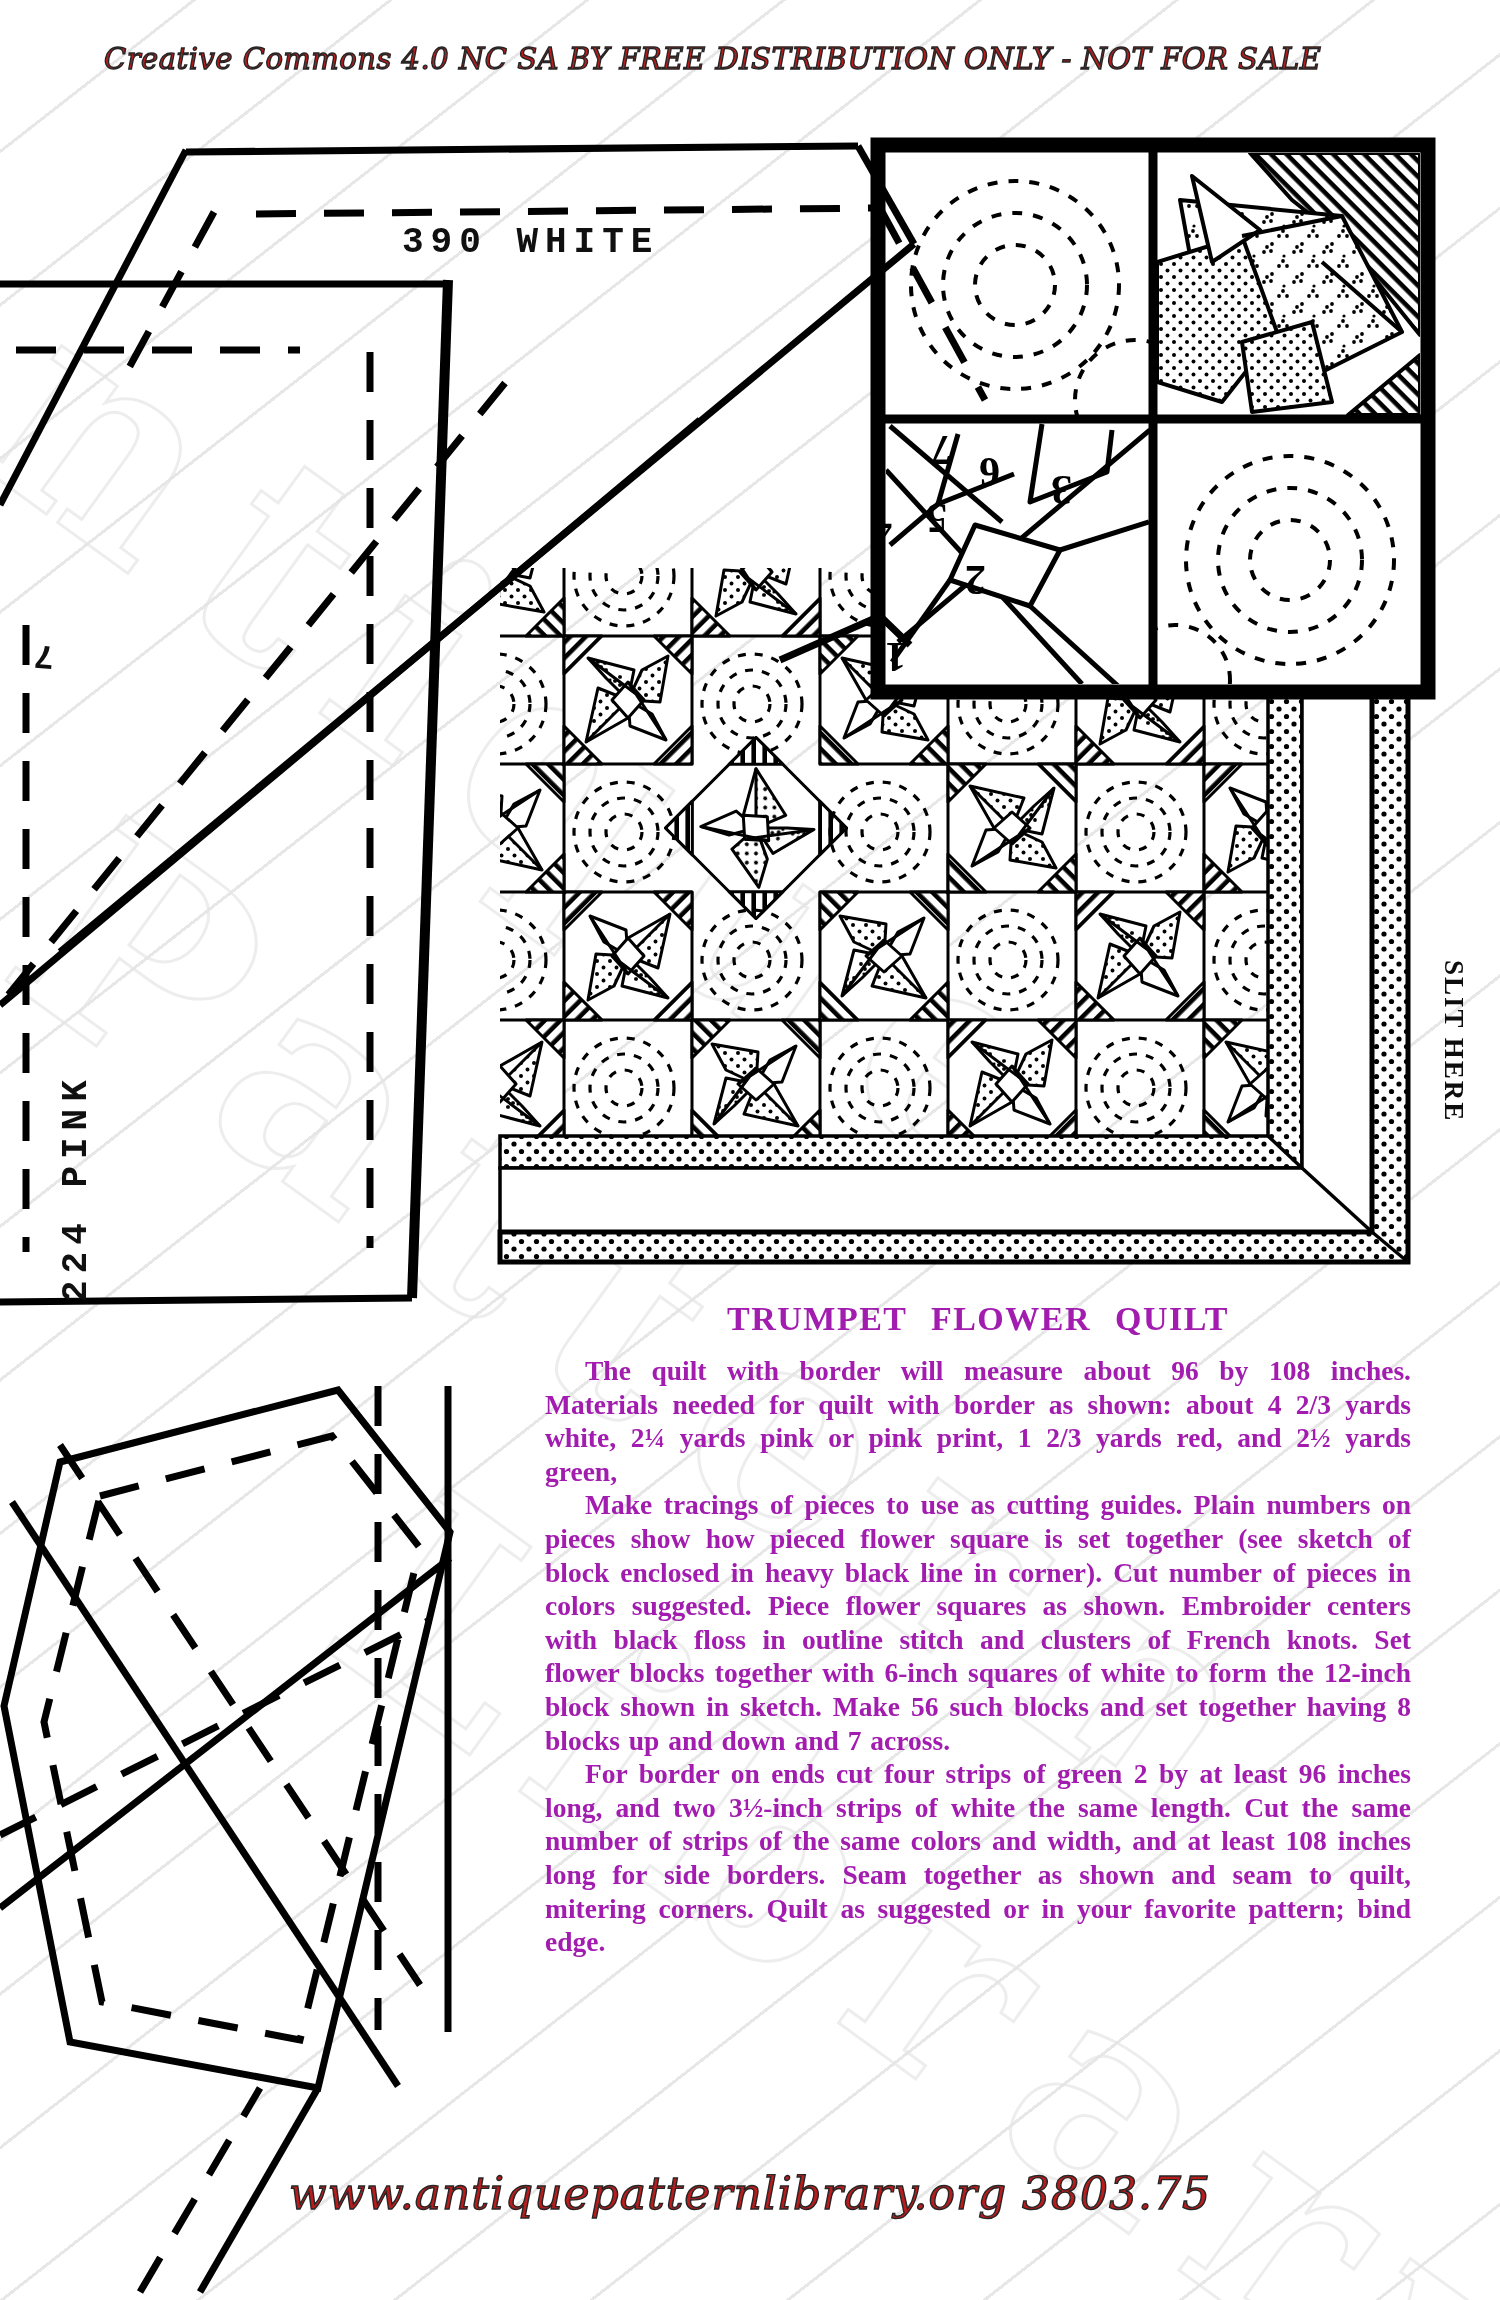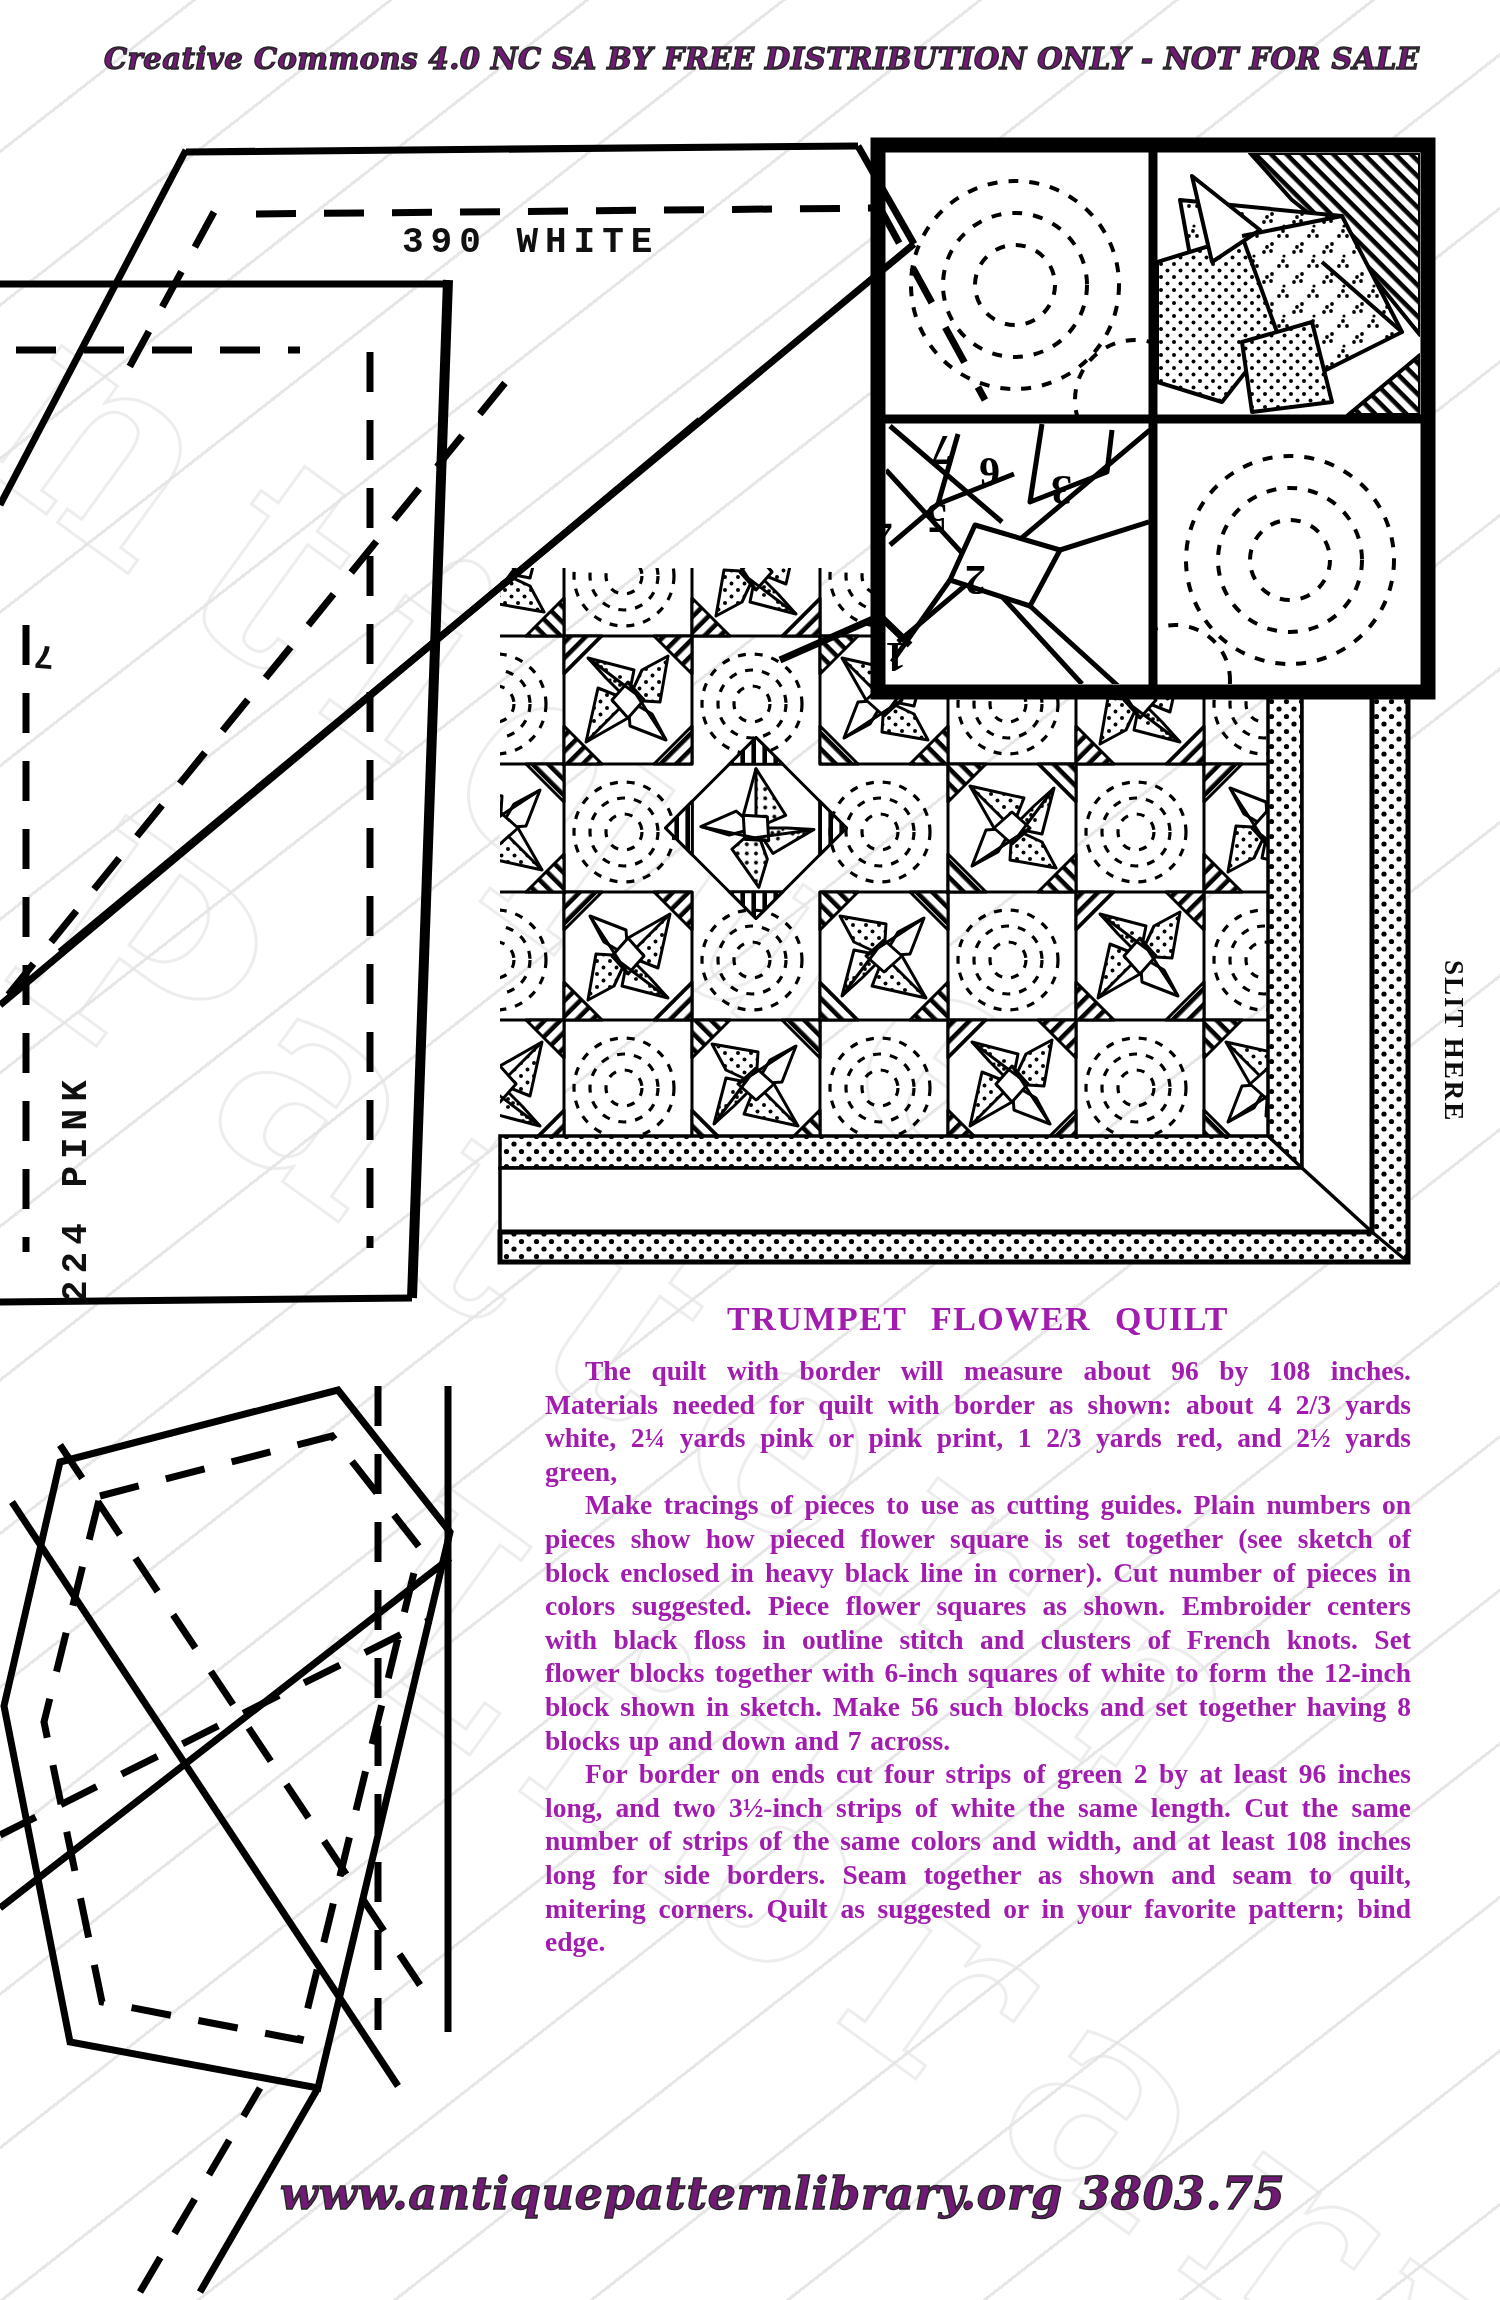--- a/index.html
+++ b/index.html
@@ -16,22 +16,22 @@
     font-family:"DejaVu Serif", serif;font-weight:bold;font-size:280px;
     color:transparent;-webkit-text-stroke:3px #e4e4e4;letter-spacing:46px;
     transform:rotate(36deg);transform-origin:0 0;opacity:.65;
   }
   #wm1{left:-90px;top:90px;}
   #wm2{left:150px;top:760px;}
   #wm3{left:470px;top:1430px;}
   svg.art{position:absolute;left:0;top:0;z-index:1;}
   .outline-text{
     position:absolute;z-index:2;white-space:nowrap;
-    font-family:"DejaVu Serif", serif;font-style:italic;font-weight:bold;
-    color:#701a75;-webkit-text-stroke:1.4px #262626;
+    font-family:"DejaVu Serif", serif;font-style:italic;font-weight:normal;
+    color:#b91c1c;-webkit-text-stroke:1.4px #262626;
   }
   #header-notice{left:104px;top:42px;font-size:29px;letter-spacing:.5px;}
   #footer-credit{left:280px;top:2168px;width:940px;text-align:center;font-size:44px;letter-spacing:1px;}
   .typed{
     position:absolute;z-index:2;white-space:nowrap;
     font-family:"Liberation Mono", "DejaVu Sans Mono", monospace;
     font-weight:bold;color:#101010;
   }
   #label-white{left:402px;top:222px;font-size:36px;letter-spacing:7px;}
   #label-pink{left:56px;top:1302px;font-size:36px;letter-spacing:7px;

